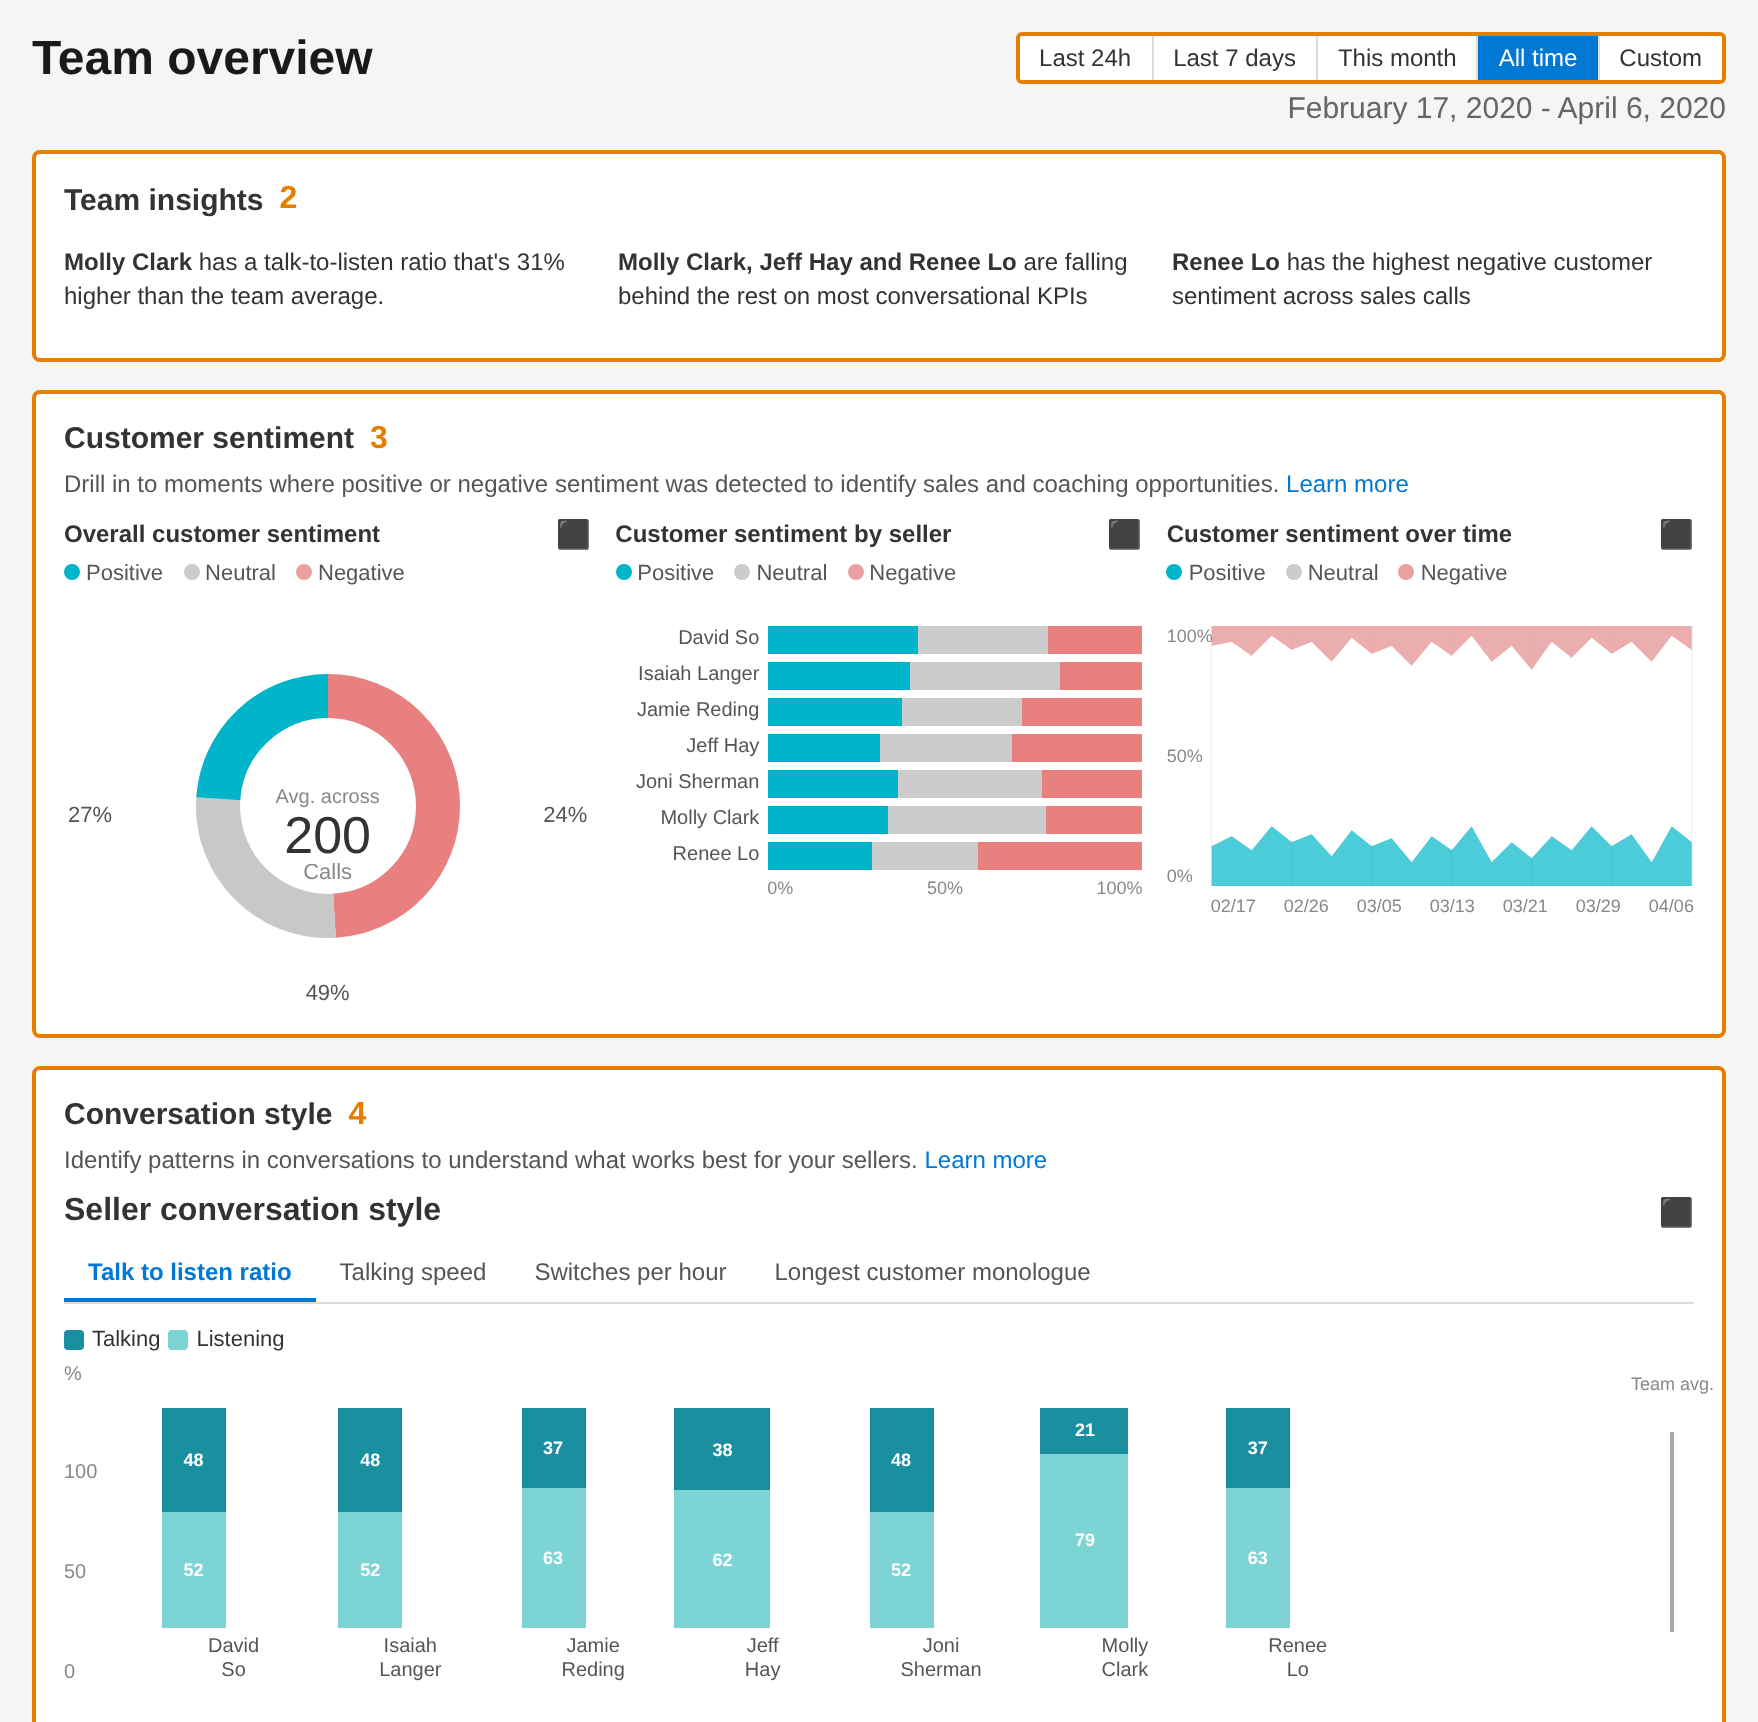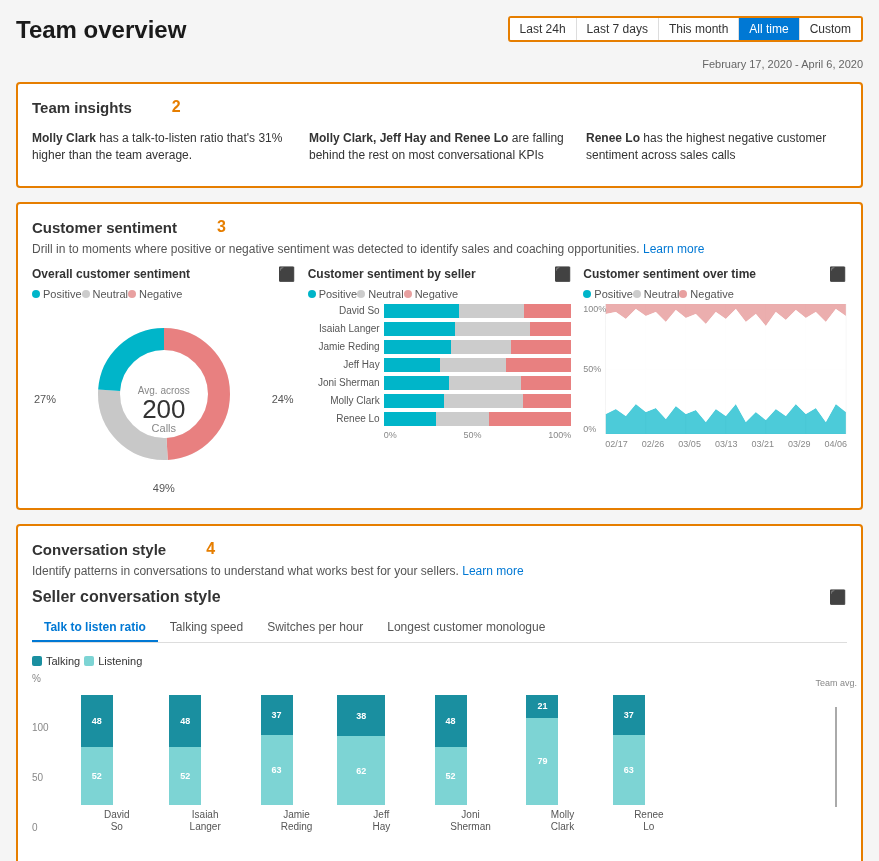--- a/index.html
+++ b/index.html
@@ -8,41 +8,41 @@
     .page { padding: 16px; max-width: 879px; }
     
     
     .header { display: flex; justify-content: space-between; align-items: flex-start; margin-bottom: 12px; }
     .page-title { font-size: 24px; font-weight: 600; color: #1a1a1a; }
     .header-right { display: flex; flex-direction: column; align-items: flex-end; }
     .time-filters { display: flex; border: 2px solid #e67e00; border-radius: 3px; overflow: hidden; }
     .time-filter-btn { padding: 4px 10px; border: none; background: white; cursor: pointer; font-size: 12px; color: #333; border-right: 1px solid #ddd; }
     .time-filter-btn:last-child { border-right: none; }
     .time-filter-btn.active { background: #0078d4; color: white; }
-    .date-range { font-size: 11px; color: #666; margin-top: 16px; }
+    .date-range { font-size: 15px; color: #666; margin-top: 4px; }
     .section-number { color: #e67e00; font-weight: bold; font-size: 16px; margin-left: 8px; }
 
     
     .section { background: white; border: 2px solid #e67e00; border-radius: 4px; margin-bottom: 14px; padding: 14px; }
-    .section-title { font-size: 15px; font-weight: 600; margin-bottom: 6px; display: flex; align-items: flex-end; gap: 32px; }
+    .section-title { font-size: 15px; font-weight: 600; margin-bottom: 6px; display: flex; align-items: center; }
     .section-desc { font-size: 12px; color: #555; margin-bottom: 10px; }
     .section-desc a { color: #0078d4; text-decoration: none; }
 
     
     .insights-grid { display: grid; grid-template-columns: 1fr 1fr 1fr; gap: 16px; padding: 8px 0; }
     .insight-item { font-size: 12px; color: #333; line-height: 1.4; }
     .insight-item strong { font-weight: 600; }
 
     
     .charts-grid { display: grid; grid-template-columns: 1fr 1fr 1fr; gap: 12px; margin-top: 10px; }
     .chart-box { border: none; }
     .chart-title { font-size: 12px; font-weight: 600; color: #333; margin-bottom: 6px; display: flex; justify-content: space-between; align-items: center; }
     .copy-icon { cursor: pointer; color: #888; font-size: 14px; }
     
-    .legend { display: flex; margin-bottom: 4px; font-size: 11px; color: #555; }
+    .legend { display: flex; gap: 10px; margin-bottom: 20px; font-size: 11px; color: #555; }
     .legend-dot { display: inline-block; width: 8px; height: 8px; border-radius: 50%; margin-right: 3px; }
     .dot-positive { background: #00b5c9; }
     .dot-neutral { background: #cccccc; }
     .dot-negative { background: #e8a0a0; }
 
     
     .seller-bars { margin-top: 4px; }
     .seller-row { display: flex; align-items: center; margin-bottom: 4px; gap: 4px; }
     .seller-name { width: 72px; font-size: 10px; color: #555; text-align: right; white-space: nowrap; overflow: hidden; text-overflow: ellipsis; }
     .bar-track { flex: 1; height: 14px; background: #f0f0f0; position: relative; display: flex; }
@@ -348,21 +348,21 @@
 
         <div class="bar-group">
           <div style="width:32px;display:flex;flex-direction:column;">
             <div class="bar-seg-talk" style="height:calc(48px * 1.1);">48</div>
             <div class="bar-seg-listen" style="height:calc(52px * 1.1);">52</div>
           </div>
           <div class="bar-group-label">Joni<br>Sherman</div>
         </div>
 
         <div class="bar-group">
-          <div style="width:32px;display:flex;flex-direction:column;">
+          <div style="width:44px;display:flex;flex-direction:column;">
             <div class="bar-seg-talk" style="height:calc(21px * 1.1);">21</div>
             <div class="bar-seg-listen" style="height:calc(79px * 1.1);">79</div>
           </div>
           <div class="bar-group-label">Molly<br>Clark</div>
         </div>
 
         <div class="bar-group">
           <div style="width:32px;display:flex;flex-direction:column;">
             <div class="bar-seg-talk" style="height:calc(37px * 1.1);">37</div>
             <div class="bar-seg-listen" style="height:calc(63px * 1.1);">63</div>

